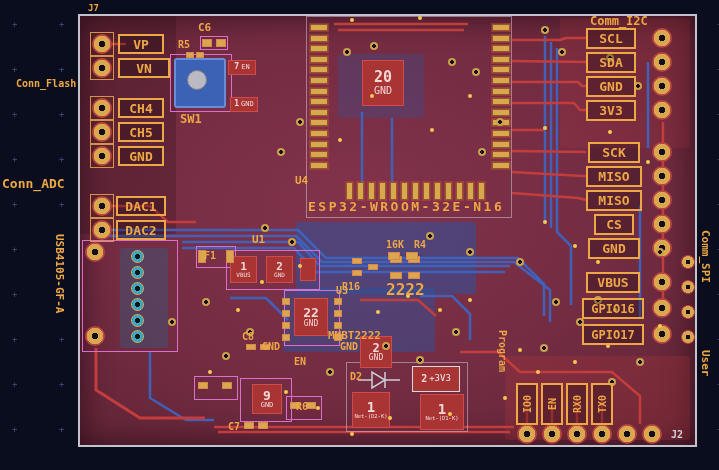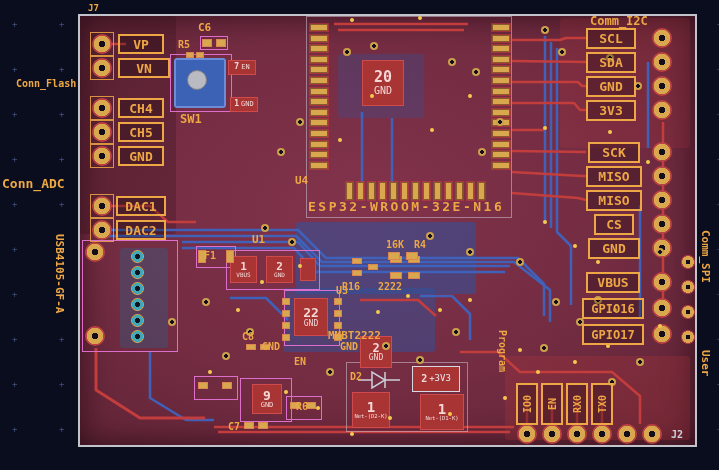--- a/index.html
+++ b/index.html
@@ -183,21 +183,21 @@
   </div>
   <div class="redpad" style="left:266px;top:256px;width:27px;height:27px">
     <span class="num" style="font-size:11px">2</span>
     <span class="net" style="font-size:6px">GND</span>
   </div>
   <div class="redpad" style="left:300px;top:258px;width:16px;height:23px"></div>
 
   <div class="olabel" style="left:386px;top:240px;font-size:10px">16K</div>
   <div class="olabel" style="left:414px;top:240px;font-size:10px">R4</div>
   <div class="olabel" style="left:342px;top:282px;font-size:10px">R16</div>
-  <div class="olabel" style="left:378px;top:282px;font-size:10px">2222</div>
+  <div class="olabel" style="left:386px;top:282px;font-size:16px">2222</div>
   <div class="olabel" style="left:328px;top:330px;font-size:11px">MMBT2222</div>
 
   <div class="pinkbox" style="left:284px;top:290px;width:56px;height:56px"></div>
   <div class="redpad" style="left:294px;top:298px;width:34px;height:38px">
     <span class="num" style="font-size:13px">22</span>
     <span class="net" style="font-size:8px">GND</span>
   </div>
   <div class="olabel" style="left:336px;top:286px;font-size:10px">U3</div>
   <div class="olabel" style="left:242px;top:332px;font-size:10px">C8</div>
   <div class="olabel" style="left:262px;top:342px;font-size:10px">GND</div>

